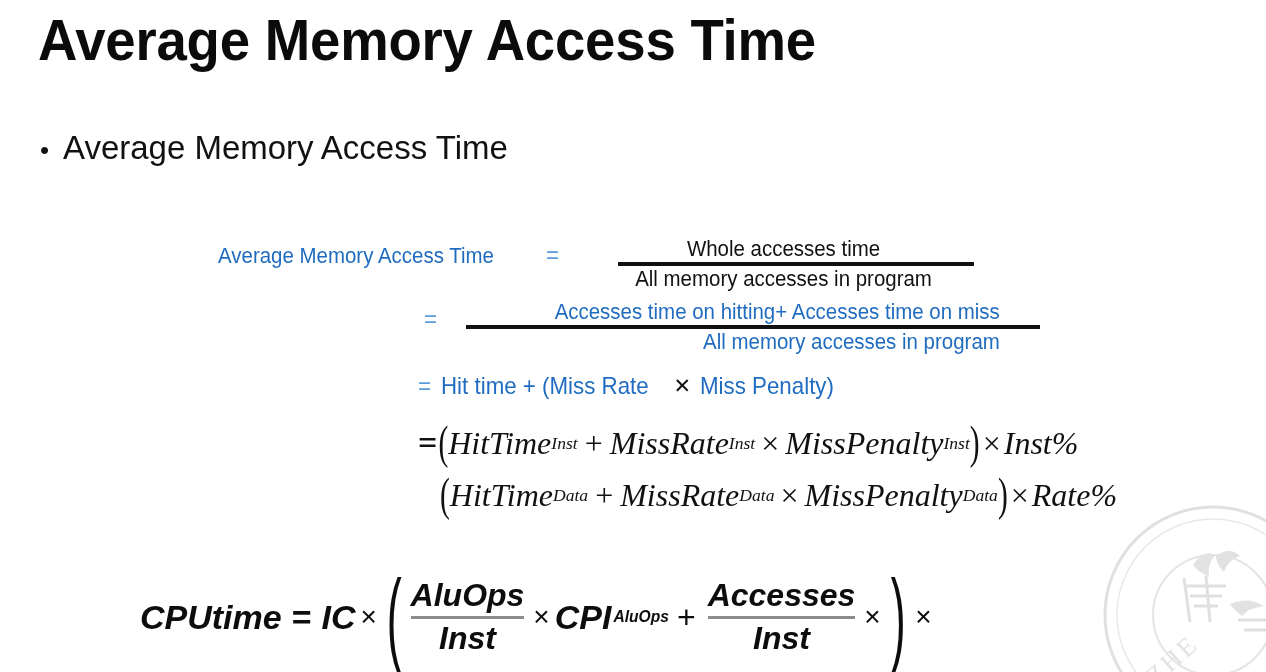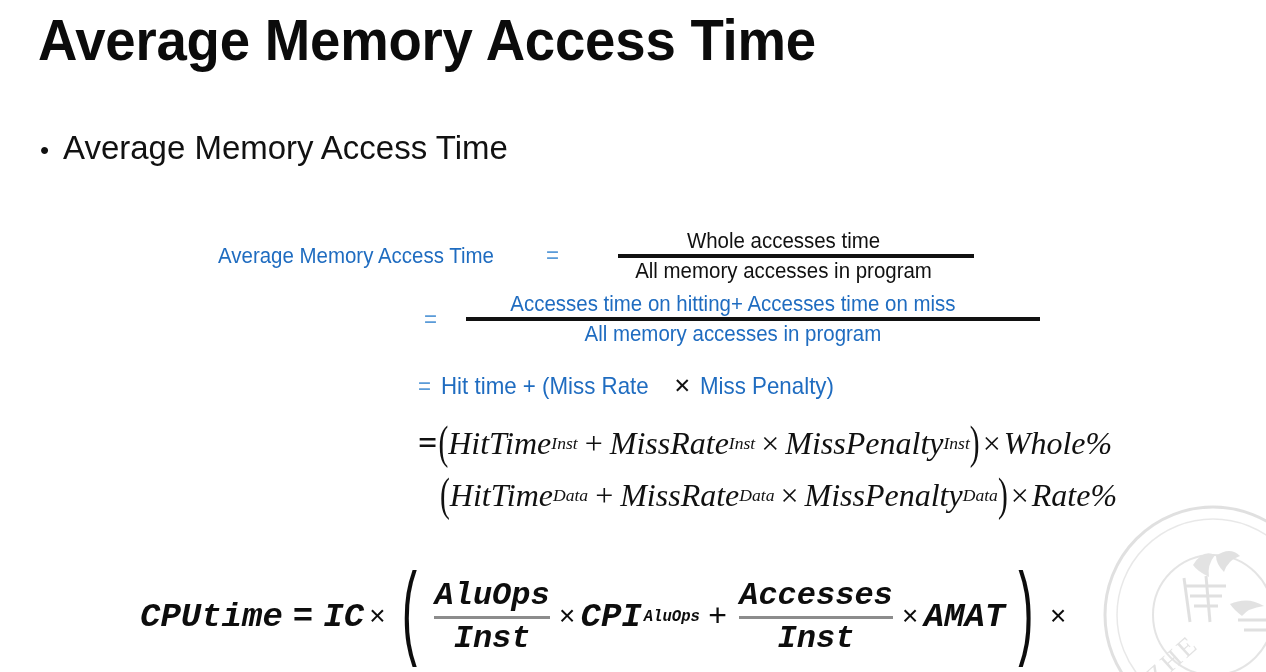--- a/index.html
+++ b/index.html
@@ -93,20 +93,21 @@
   
   .blue   { color: #1f6cc0; }
   .blue-l { color: #5a9bd8; }
   .blk    { color: #111111; }
 
   
   .frac {
     display: inline-block;
     text-align: center;
     vertical-align: middle;
+    margin-top: 8px;
   }
   .frac .num, .frac .den { display: block; line-height: 1.08; }
   .frac .bar {
     display: block;
     height: 4px;
     background: #111111;
     margin: 1px 0 1px 0;
   }
 
   
@@ -134,21 +135,21 @@
     font-weight: 700;
     letter-spacing: -1px;
   }
 
   
   #cpu-formula {
     position: absolute;
     left: 140px;
     top: 578px;
     z-index: 2;
-    font-family: Liberation Mono, monospace;
+    font-family: Liberation Sans, sans-serif;
     font-style: italic;
     font-weight: 700;
     font-size: 34px;
     color: #0d0d0d;
     display: flex;
     align-items: center;
     white-space: nowrap;
   }
   #cpu-formula .tok { display: inline-block; }
   #cpu-formula .opn { font-style: normal; font-weight: 700; }
@@ -229,21 +230,21 @@
     </div>
     <div class="abs frac" style="left:618px; top:229px; width:356px;">
       <span class="num narrow-sans blk" style="font-size:22px;">Whole accesses time</span>
       <span class="bar"></span>
       <span class="den narrow-sans blk" style="font-size:22px;">All memory accesses in program</span>
     </div>
 
     <div class="abs" style="left:424px; top:305px;">
       <span class="narrow-sans blue-l" style="font-size:24px; display:inline-block;">=</span>
     </div>
-    <div class="abs frac" style="left:466px; top:292px; width:574px;">
+    <div class="abs frac" style="left:466px; top:292px; width:574px;text-align:right;">
       <span class="num narrow-sans blue" style="font-size:22px;">Accesses time on hitting+ Accesses time on miss</span>
       <span class="bar"></span>
       <span class="den narrow-sans blue" style="font-size:22px;">All memory accesses in program</span>
     </div>
 
     <div class="abs" style="left:418px; top:372px; display:flex; align-items:center; gap:9px;">
       <span class="narrow-sans blue-l" style="font-size:24px; display:inline-block;">=</span>
       <span class="narrow-sans blue" style="font-size:24px; display:inline-block;">Hit time + (Miss Rate</span>
       <span class="blk" style="font-size:21px; display:inline-block;">✕</span>
       <span class="narrow-sans blue" style="font-size:24px; display:inline-block;">Miss Penalty)</span>
@@ -255,21 +256,21 @@
       <span>HitTime</span>
       <span class="sub">Inst</span>
       <span class="op" style="padding:0 7px;">+</span>
       <span>MissRate</span>
       <span class="sub">Inst</span>
       <span class="op" style="padding:0 6px;">×</span>
       <span>MissPenalty</span>
       <span class="sub">Inst</span>
       <span class="paren-med">)</span>
       <span class="op" style="padding:0 3px;">×</span>
-      <span>Whole%</span>
+      <span>Inst%</span>
     </div>
 
     <div class="abs serif-math" style="left:440px; top:477px; font-size:32px; display:flex; align-items:center;">
       <span class="paren-med">(</span>
       <span>HitTime</span>
       <span class="sub">Data</span>
       <span class="op" style="padding:0 7px;">+</span>
       <span>MissRate</span>
       <span class="sub">Data</span>
       <span class="op" style="padding:0 6px;">×</span>
@@ -300,18 +301,17 @@
     <span class="subsm">AluOps</span>
     <span class="plus">+</span>
 
     <span class="sfrac">
       <span class="n">Accesses</span>
       <span class="b"></span>
       <span class="d">Inst</span>
     </span>
 
     <span class="times">×</span>
-    <span class="tok">AMAT</span>
     <span class="bigparen">)</span>
     <span class="times">×</span>
   </div>
 
 </div>
 
 </body></html>

